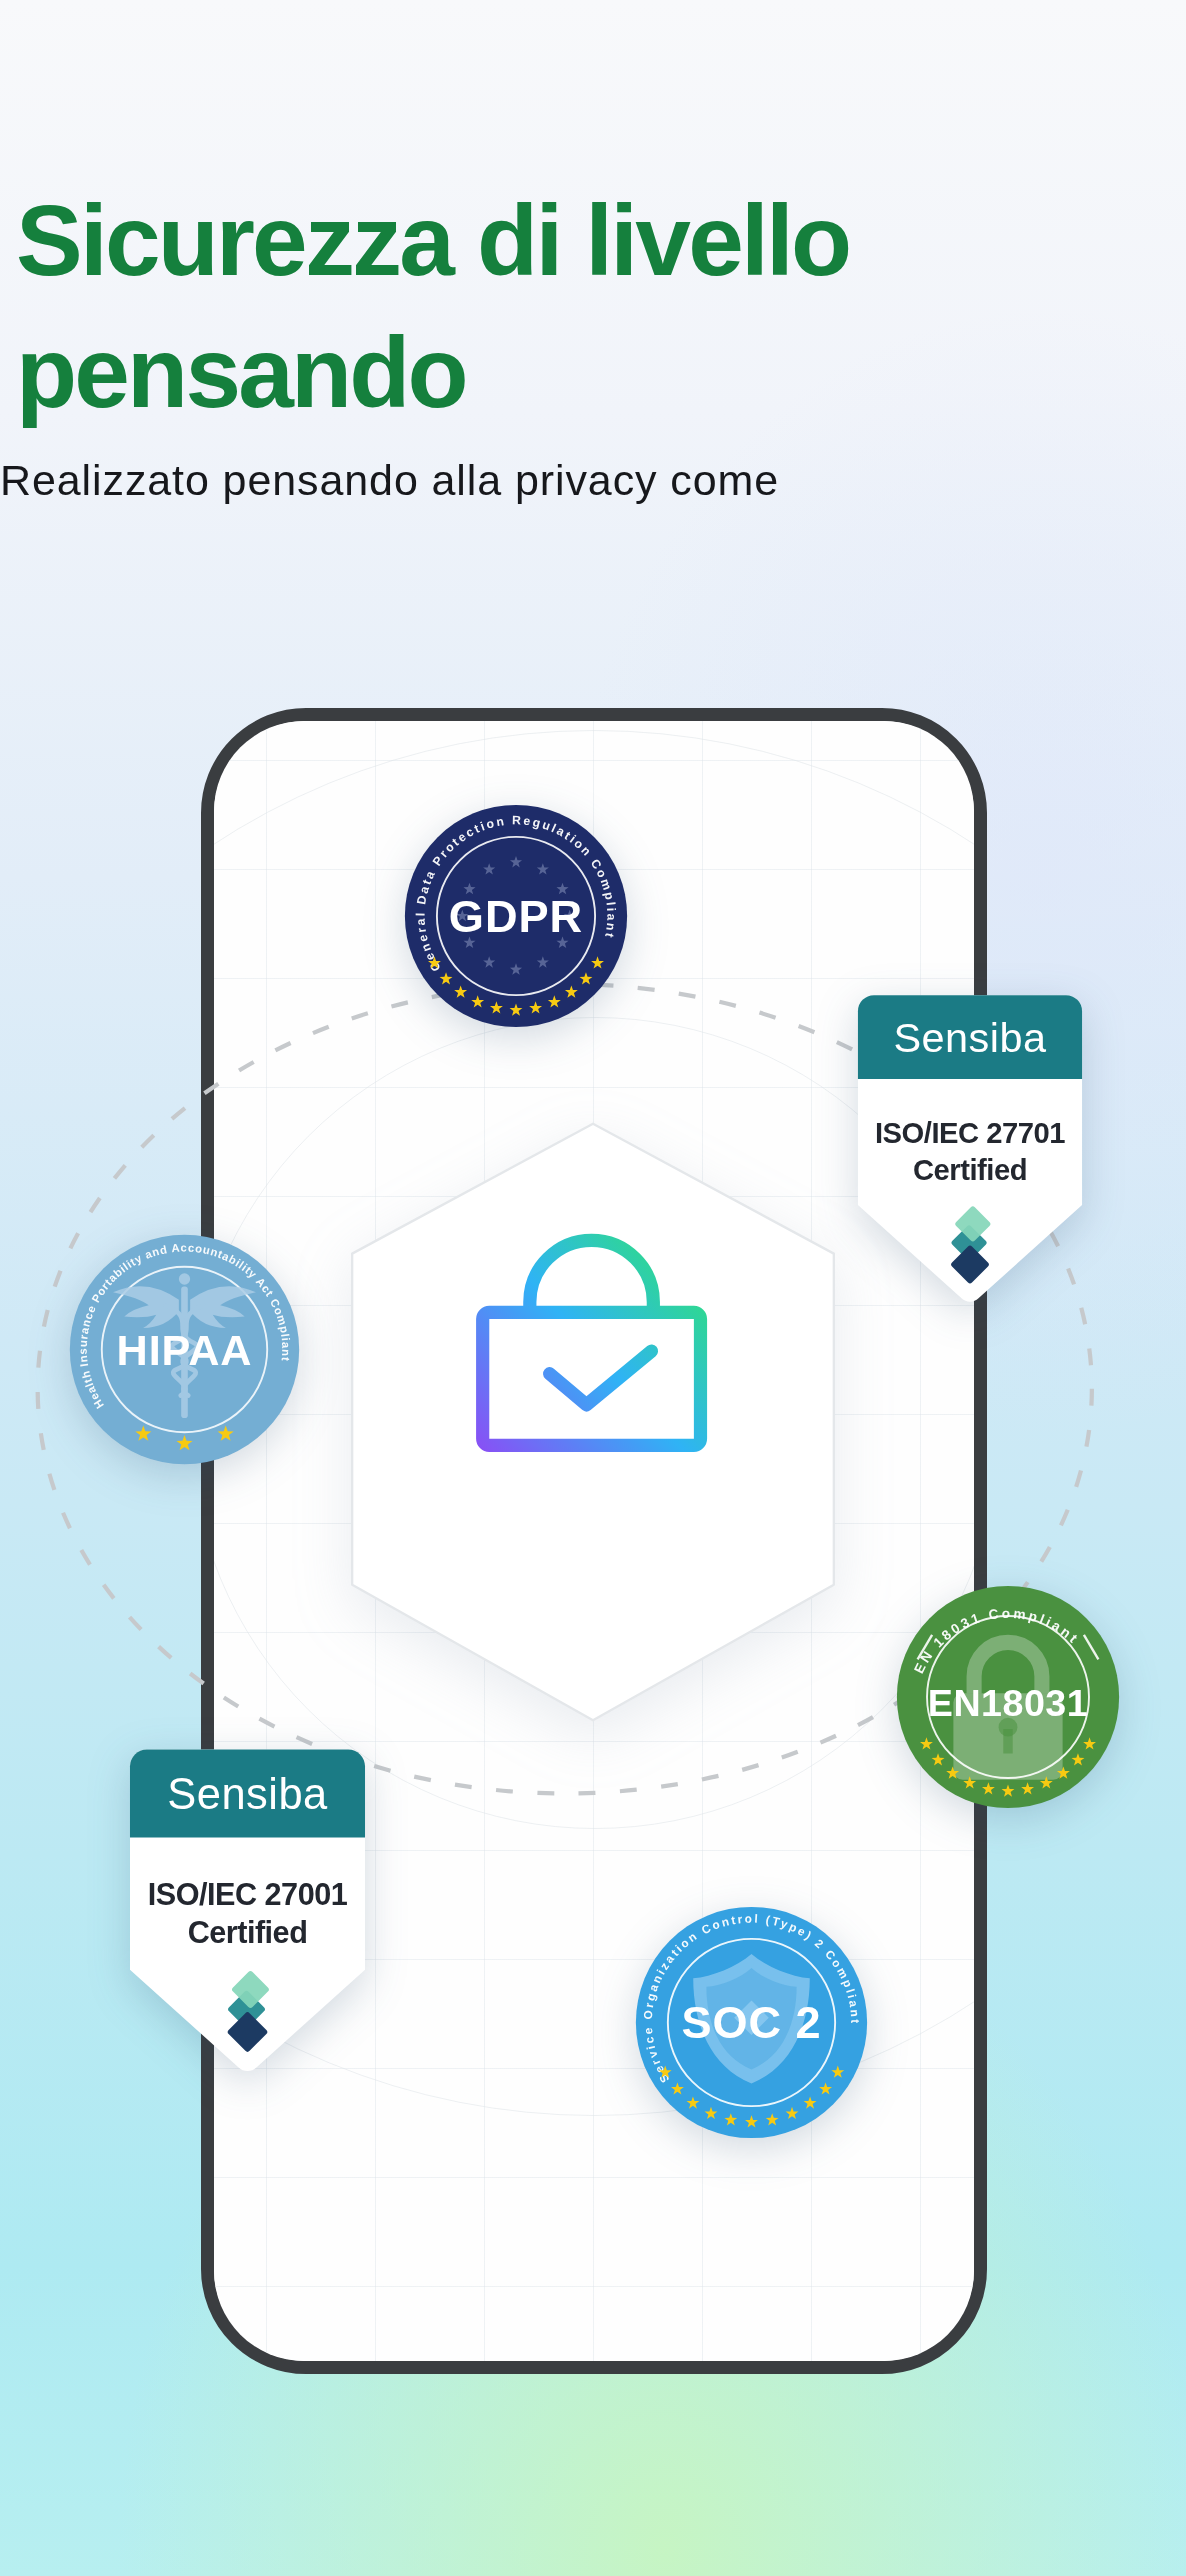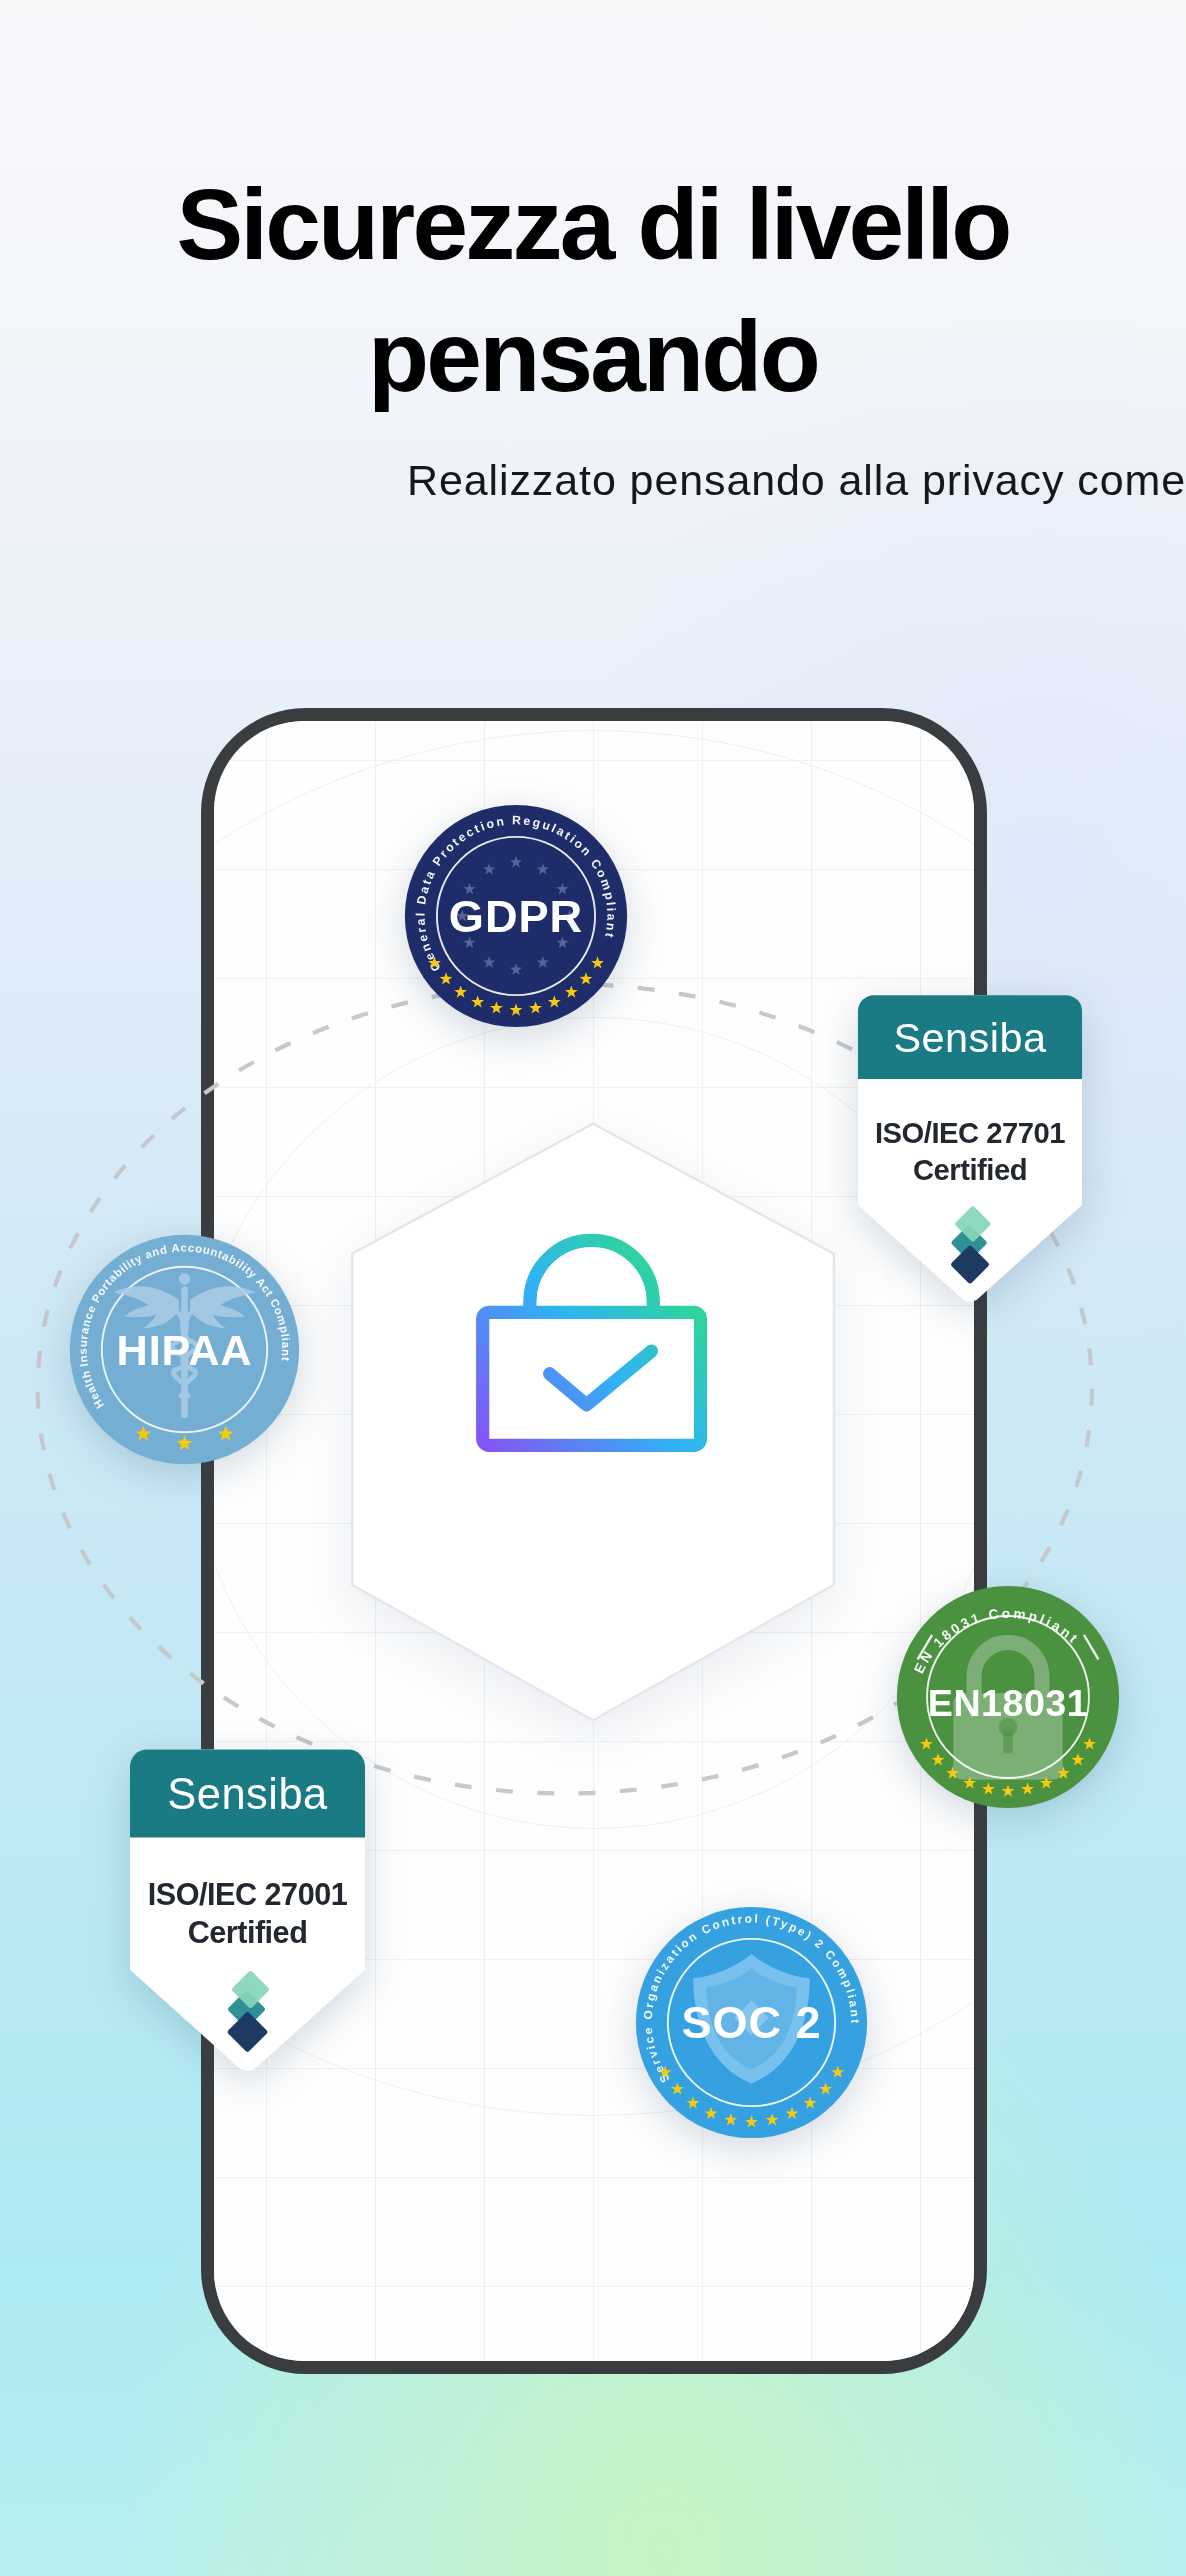--- a/index.html
+++ b/index.html
@@ -8,28 +8,28 @@
     font-family:"Liberation Sans", sans-serif;
   }
   .bg {
     position:absolute; inset:0; z-index:0;
     background:
       radial-gradient(46% 26% at 56% 99%, rgba(199,245,193,.95), rgba(199,245,193,0) 100%),
       radial-gradient(40% 22% at 88% 34%, rgba(222,230,250,.55), rgba(222,230,250,0) 100%),
       linear-gradient(180deg,#f8f9fb 0%, #f1f4fa 16%, #e2edf8 34%, #cfe9f6 52%, #bce9f3 72%, #aeeaf2 88%, #b7eff0 100%);
   }
   .title {
-    position:absolute; z-index:1; left:0; right:0; top:158px; margin:0;
-    text-align:center; font-size:100px; line-height:1.32; font-weight:700;
-    letter-spacing:-2.8px; color:#000000;
+    position:absolute; z-index:1; left:0; right:0; top:158px; margin:16px;
+    text-align:left; font-size:100px; line-height:1.32; font-weight:700;
+    letter-spacing:-2.8px; color:#15803d;
   }
   .title span { display:block; }
   .subtitle {
     position:absolute; z-index:1; left:0; right:0; top:450px; margin:0;
-    text-align:right; font-size:43px; line-height:1.4; font-weight:400;
+    text-align:left; font-size:43px; line-height:1.4; font-weight:400;
     letter-spacing:0.9px; color:#17181c;
   }
   .subtitle span { display:block; }
   .phone {
     position:absolute; z-index:1; left:201px; top:708px; width:786px; height:1666px;
     box-sizing:border-box; border:13px solid #3a3d40; border-radius:105px;
     background:#ffffff;
   }
   .phone-screen {
     position:absolute; inset:0; border-radius:90px; overflow:hidden; background:#fefefe;

